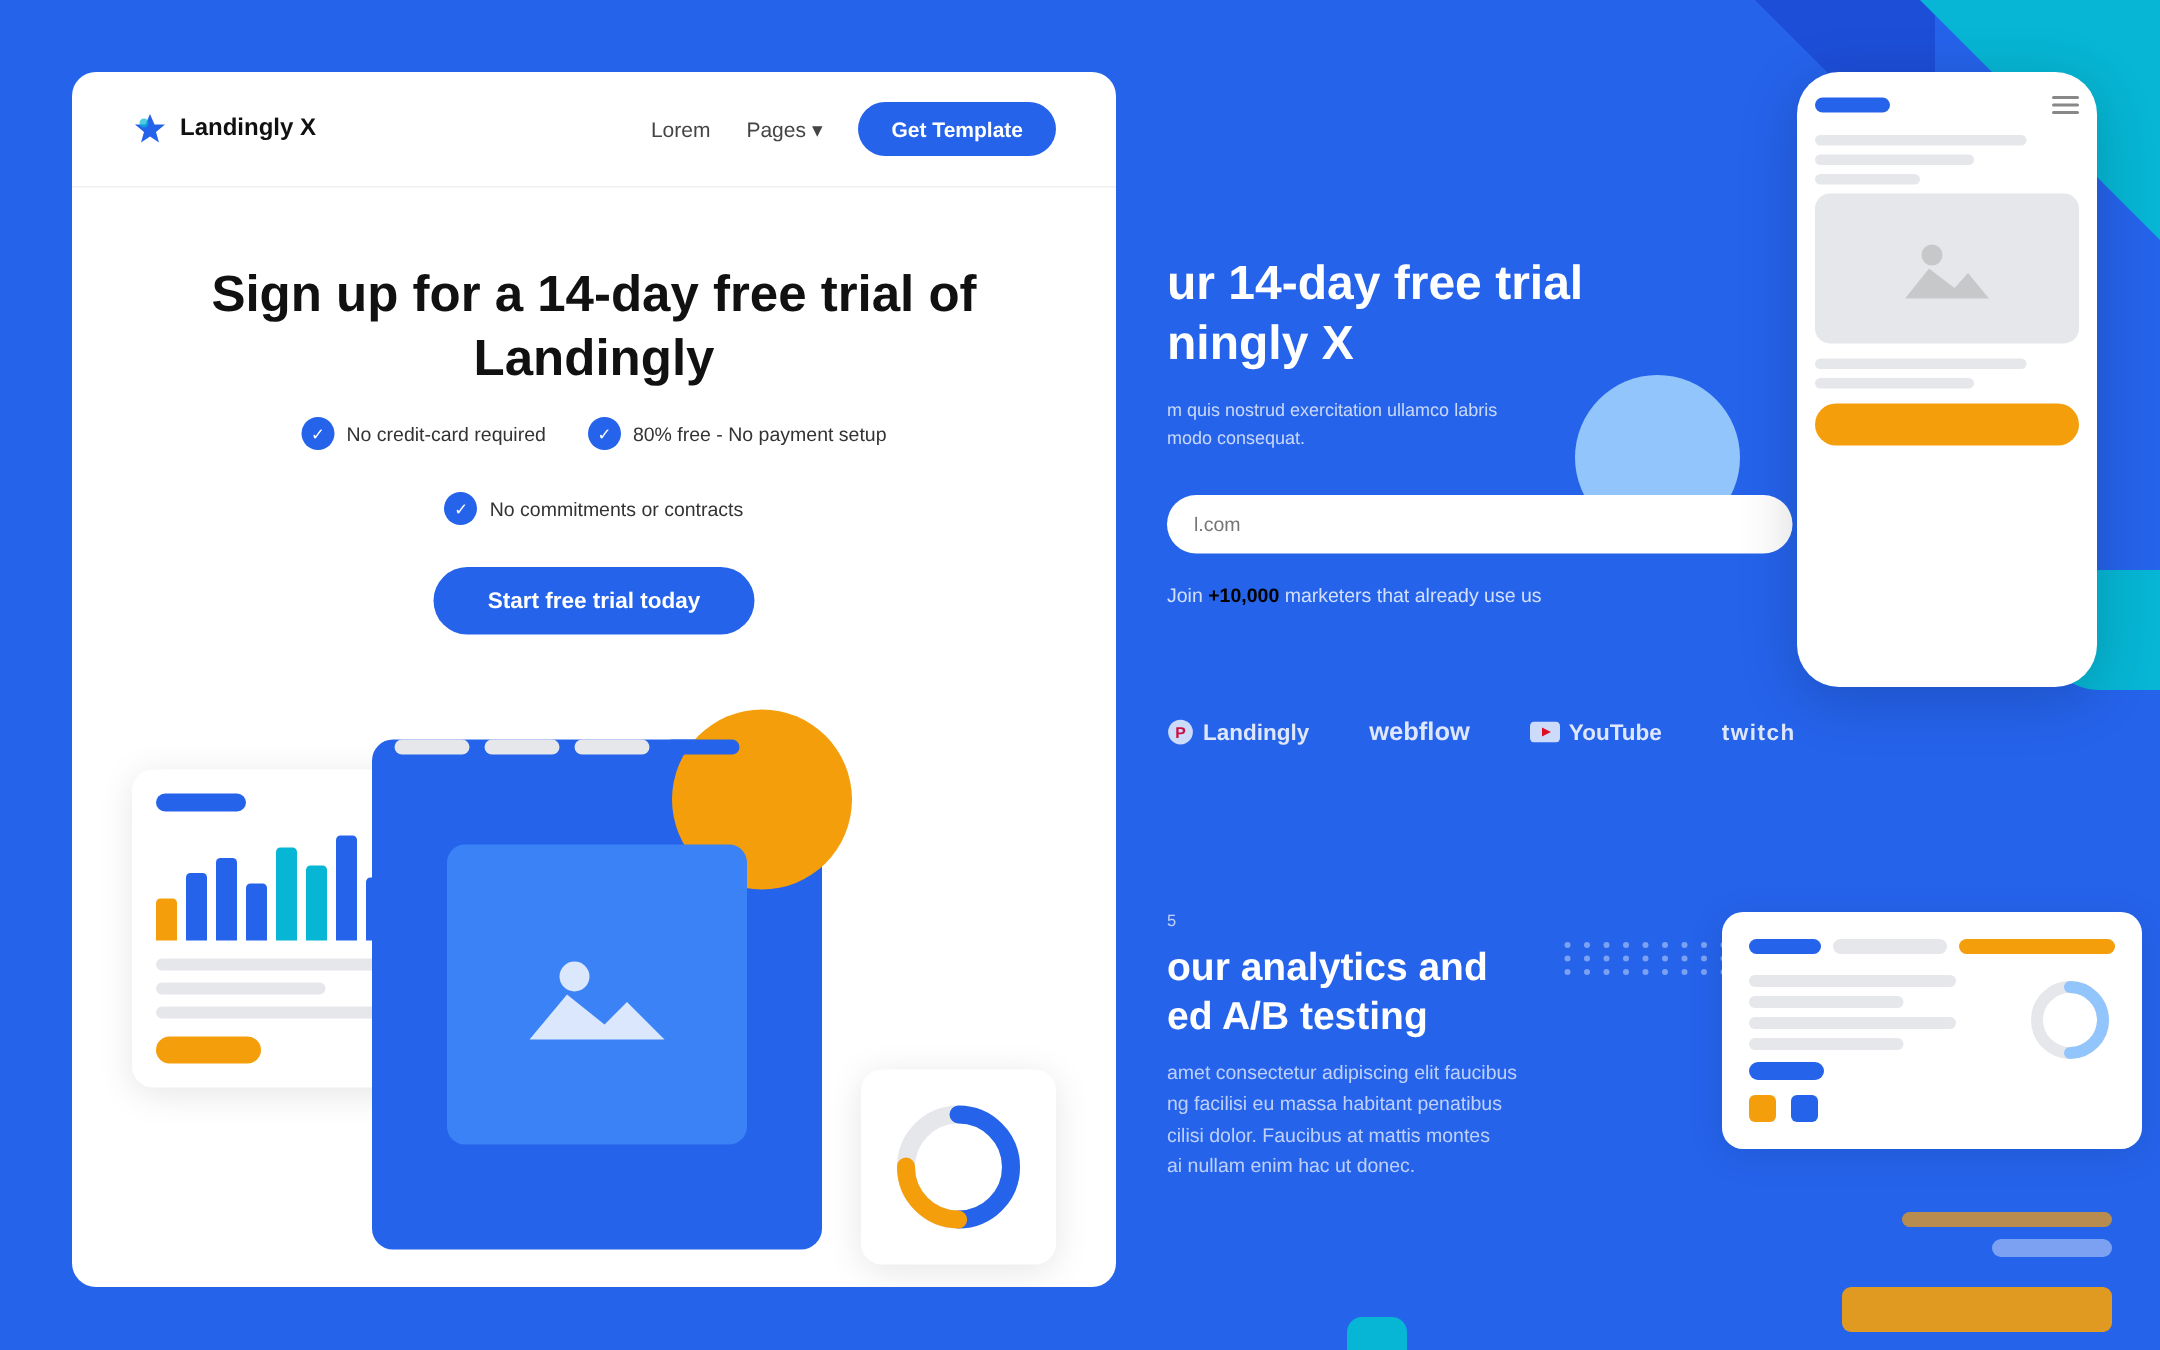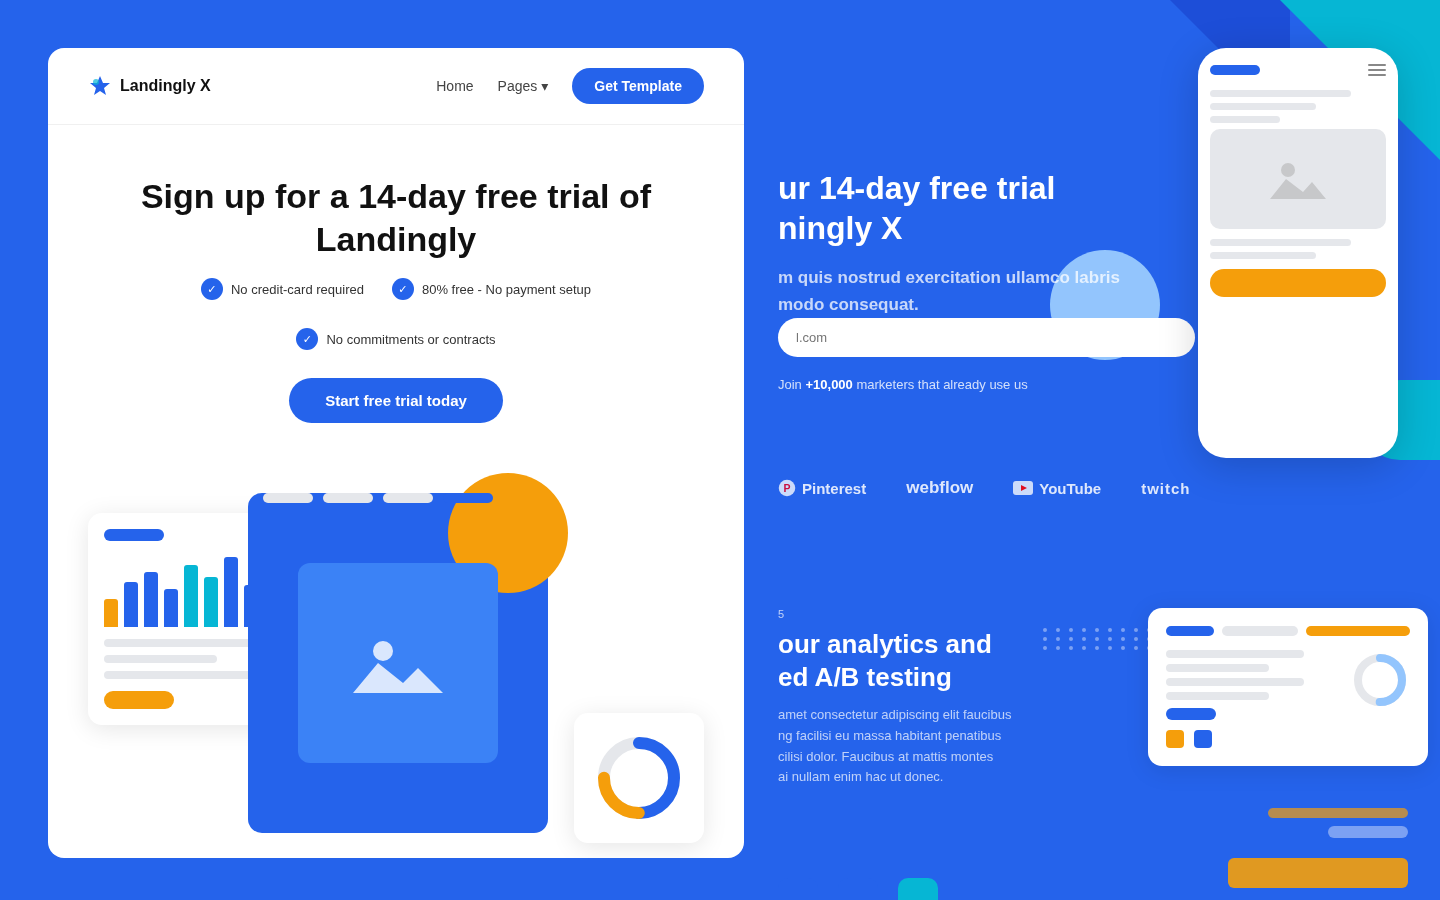--- a/index.html
+++ b/index.html
@@ -340,24 +340,24 @@
       z-index: 3;
     }
     .second-title {
       font-size: 32px;
       font-weight: 800;
       color: #fff;
       line-height: 1.25;
       margin-bottom: 16px;
     }
     .second-subtitle {
-      font-size: 17px;
+      font-size: 12px;
       color: rgba(255,255,255,0.75);
       line-height: 1.6;
-      font-weight: bold;
+      margin-bottom: 28px;
     }
     .email-form {
       display: flex;
       gap: 10px;
       margin-bottom: 20px;
     }
     .email-input {
       flex: 1;
       padding: 12px 18px;
       border-radius: 24px;
@@ -376,21 +376,21 @@
       font-size: 13px;
       font-weight: 600;
       cursor: pointer;
       white-space: nowrap;
     }
     .marketers-text {
       font-size: 13px;
       color: rgba(255,255,255,0.8);
     }
     .marketers-text span {
-      color: #ffffff;
+      color: #000000;
       font-weight: 700;
     }
 
     
     .brands-section {
       position: absolute;
       top: 430px;
       left: 0;
       width: 560px;
       z-index: 3;
@@ -510,21 +510,21 @@
 
   <div class="navbar">
     <div class="logo">
       <svg class="logo-icon" viewBox="0 0 24 24" fill="none">
         <polygon points="12,2 15,9 22,9 16,14 18,21 12,17 6,21 8,14 2,9 9,9" fill="#2563EB"></polygon>
         <circle cx="8" cy="8" r="3" fill="#06B6D4" opacity="0.7"></circle>
       </svg>
       <span>Landingly X</span>
     </div>
     <div class="nav-links">
-      <span class="nav-link">Home</span>
+      <span class="nav-link">Lorem</span>
       <span class="nav-link">
         <span>Pages</span>
         <span>▾</span>
       </span>
       <button class="nav-cta">Get Template</button>
     </div>
   </div>
 
   <div class="hero">
     <h1 class="hero-title">Sign up for a 14-day free trial of Landingly</h1>
@@ -631,21 +631,21 @@
       Join <span>+10,000</span> marketers that already use us
     </div>
   </div>
 
   <div class="brands-section">
     <div class="brand-logo">
       <svg width="18" height="18" viewBox="0 0 24 24" fill="white">
         <circle cx="12" cy="12" r="11" fill="white" opacity="0.9"></circle>
         <text x="12" y="17" text-anchor="middle" font-size="14" fill="#E60023" font-weight="bold">P</text>
       </svg>
-      <span>Pinterest</span>
+      <span>Landingly</span>
     </div>
     <div class="brand-logo">
       <span style="font-size:17px;">webflow</span>
     </div>
     <div class="brand-logo">
       <svg width="20" height="14" viewBox="0 0 20 14">
         <rect width="20" height="14" rx="3" fill="white" opacity="0.9"></rect>
         <polygon points="8,4 8,10 14,7" fill="#FF0000"></polygon>
       </svg>
       <span>YouTube</span>

